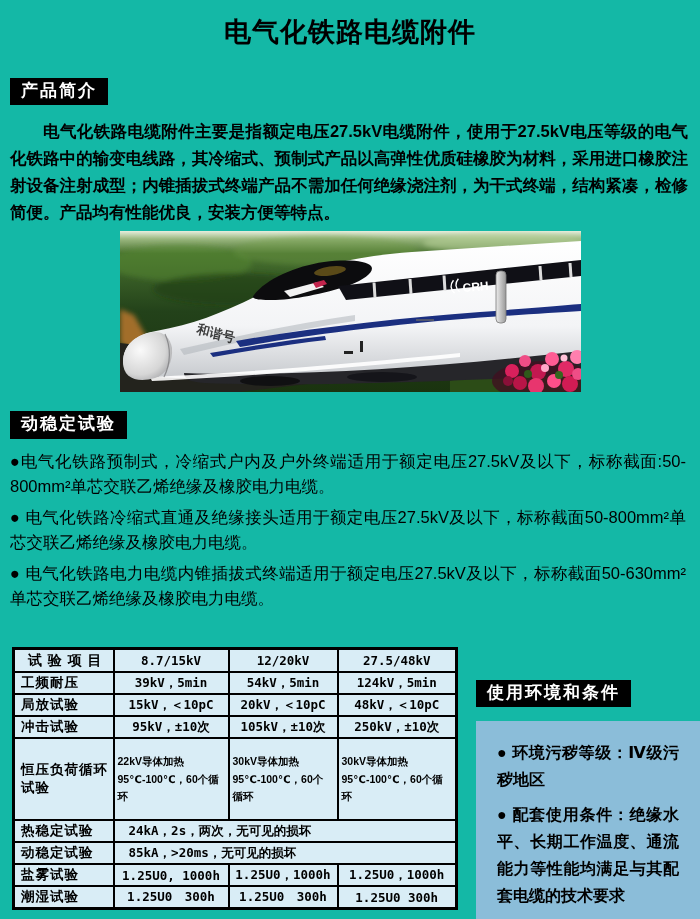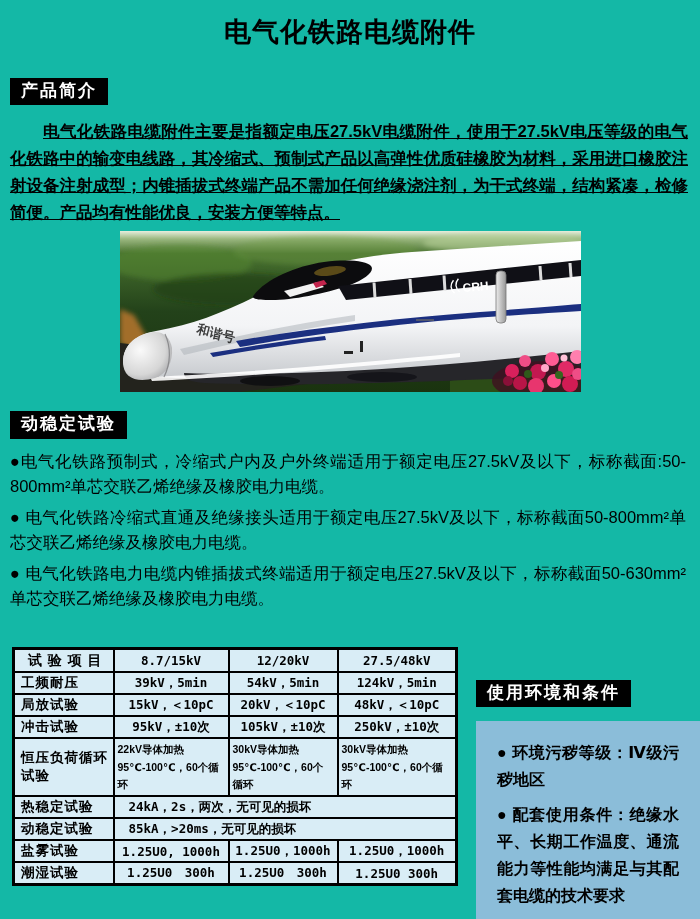--- a/index.html
+++ b/index.html
@@ -3,36 +3,36 @@
 <meta charset="utf-8">
 <style>
   html,body{margin:0;padding:0;background:#ffffff;}
   .page{position:relative;width:700px;height:919px;background:#14b8a6;overflow:hidden;
         font-family:"Liberation Sans","DejaVu Sans",sans-serif;color:#000;}
   .title{margin:14px 0 0;text-align:center;font-size:27px;font-weight:bold;letter-spacing:1px;}
   .sec-hdr{display:inline-block;background:#000;color:#fff;font-size:17px;font-weight:bold;
            padding:3px 11px 4px;letter-spacing:2px;line-height:1.2;}
   .hdr-intro{margin:28px 0 0 10px;}
   .para{font-size:16.5px;font-weight:bold;line-height:27px;text-align:justify;
-        margin:0 12px 0 10px;text-indent:2em;text-decoration:underline;}
+        margin:0 12px 0 10px;text-indent:2em;}
   .intro-text{margin-top:13px;}
   .train-wrap{width:461px;height:161px;margin:5px auto 0;display:block;}
   .hdr-scope{margin:19px 0 0 10px;}
   .scope-list{margin-top:10px;}
   .bullet{font-size:16.5px;font-weight:normal;line-height:25px;text-align:justify;
           margin:6px 14px 6px 10px;}
   .perf-flex{display:flex;align-items:flex-start;margin:20px 0 0 12px;}
   .perf-left{width:452px;}
   table.perf{border-collapse:collapse;background:#d9edf6;border:3px solid #000;
              margin-top:16px;width:443px;table-layout:fixed;}
   .perf td{border:2px solid #000;font-weight:bold;overflow:hidden;padding:0;}
   .perf .lab{font-size:13.5px;padding:1px 3px 1px 6px;text-align:left;letter-spacing:1px;}
   .perf .hd{font-size:14px;text-align:center;}
   .perf .val{font-size:12.5px;text-align:center;font-family:"DejaVu Sans Mono","Liberation Sans",monospace;}
-  .perf .sm{font-size:10.5px;line-height:1.65;text-align:left;padding:2px 3px;
+  .perf .sm{font-size:10.5px;line-height:1.65;text-align:left;padding:14px 3px;
             font-family:"Liberation Sans","DejaVu Sans",sans-serif;}
   .perf .span3{text-align:left;padding-left:14px;}
   .perf tr.h-hd{height:24px;}
   .perf tr.h-std{height:21px;}
   .perf tr.h-loop{height:57px;}
   .perf-right{margin-left:14px;padding-top:49px;}
   .env-box{margin-top:14px;width:198px;background:#8bbdd9;padding:10px 13px 12px;}
   .env-item{font-size:16px;font-weight:bold;line-height:27px;margin:8px;text-align:justify;}
 </style>
 </head>

